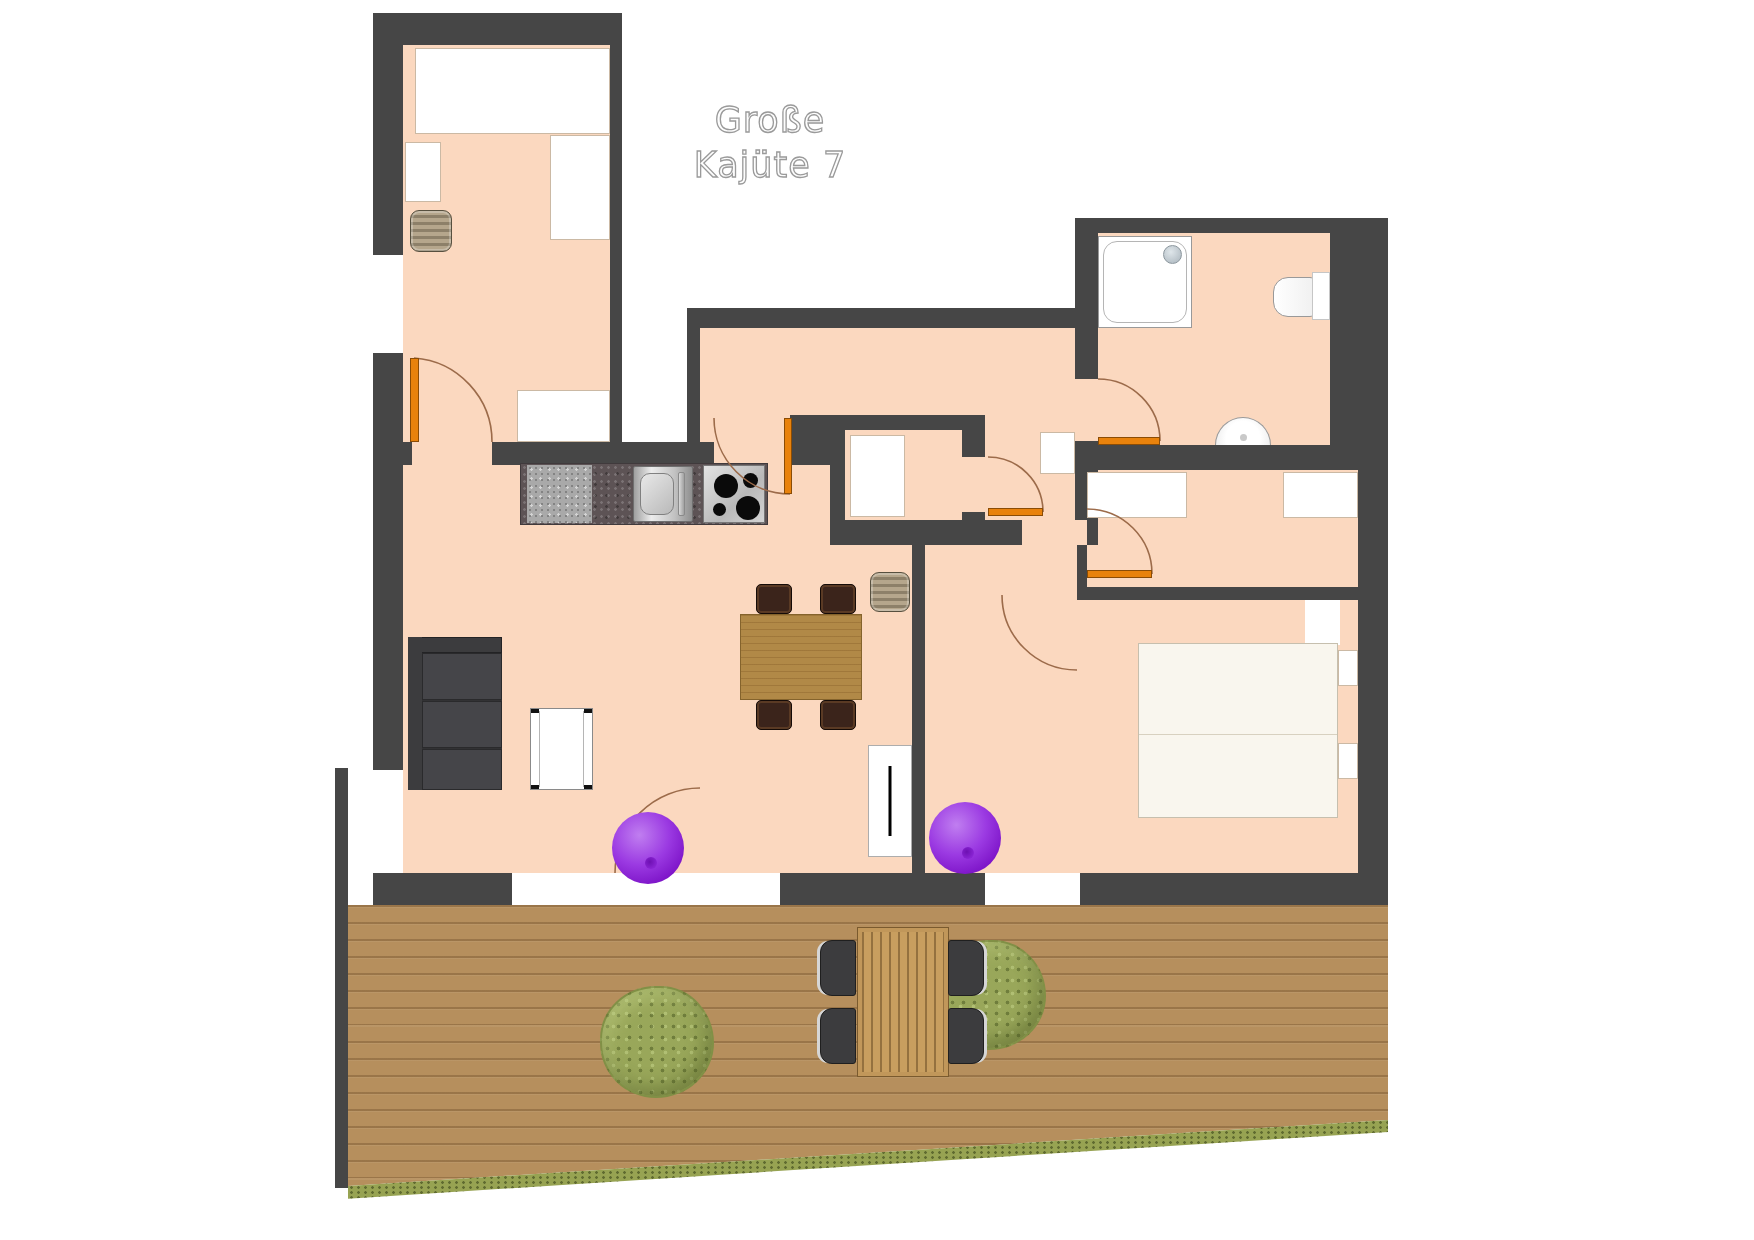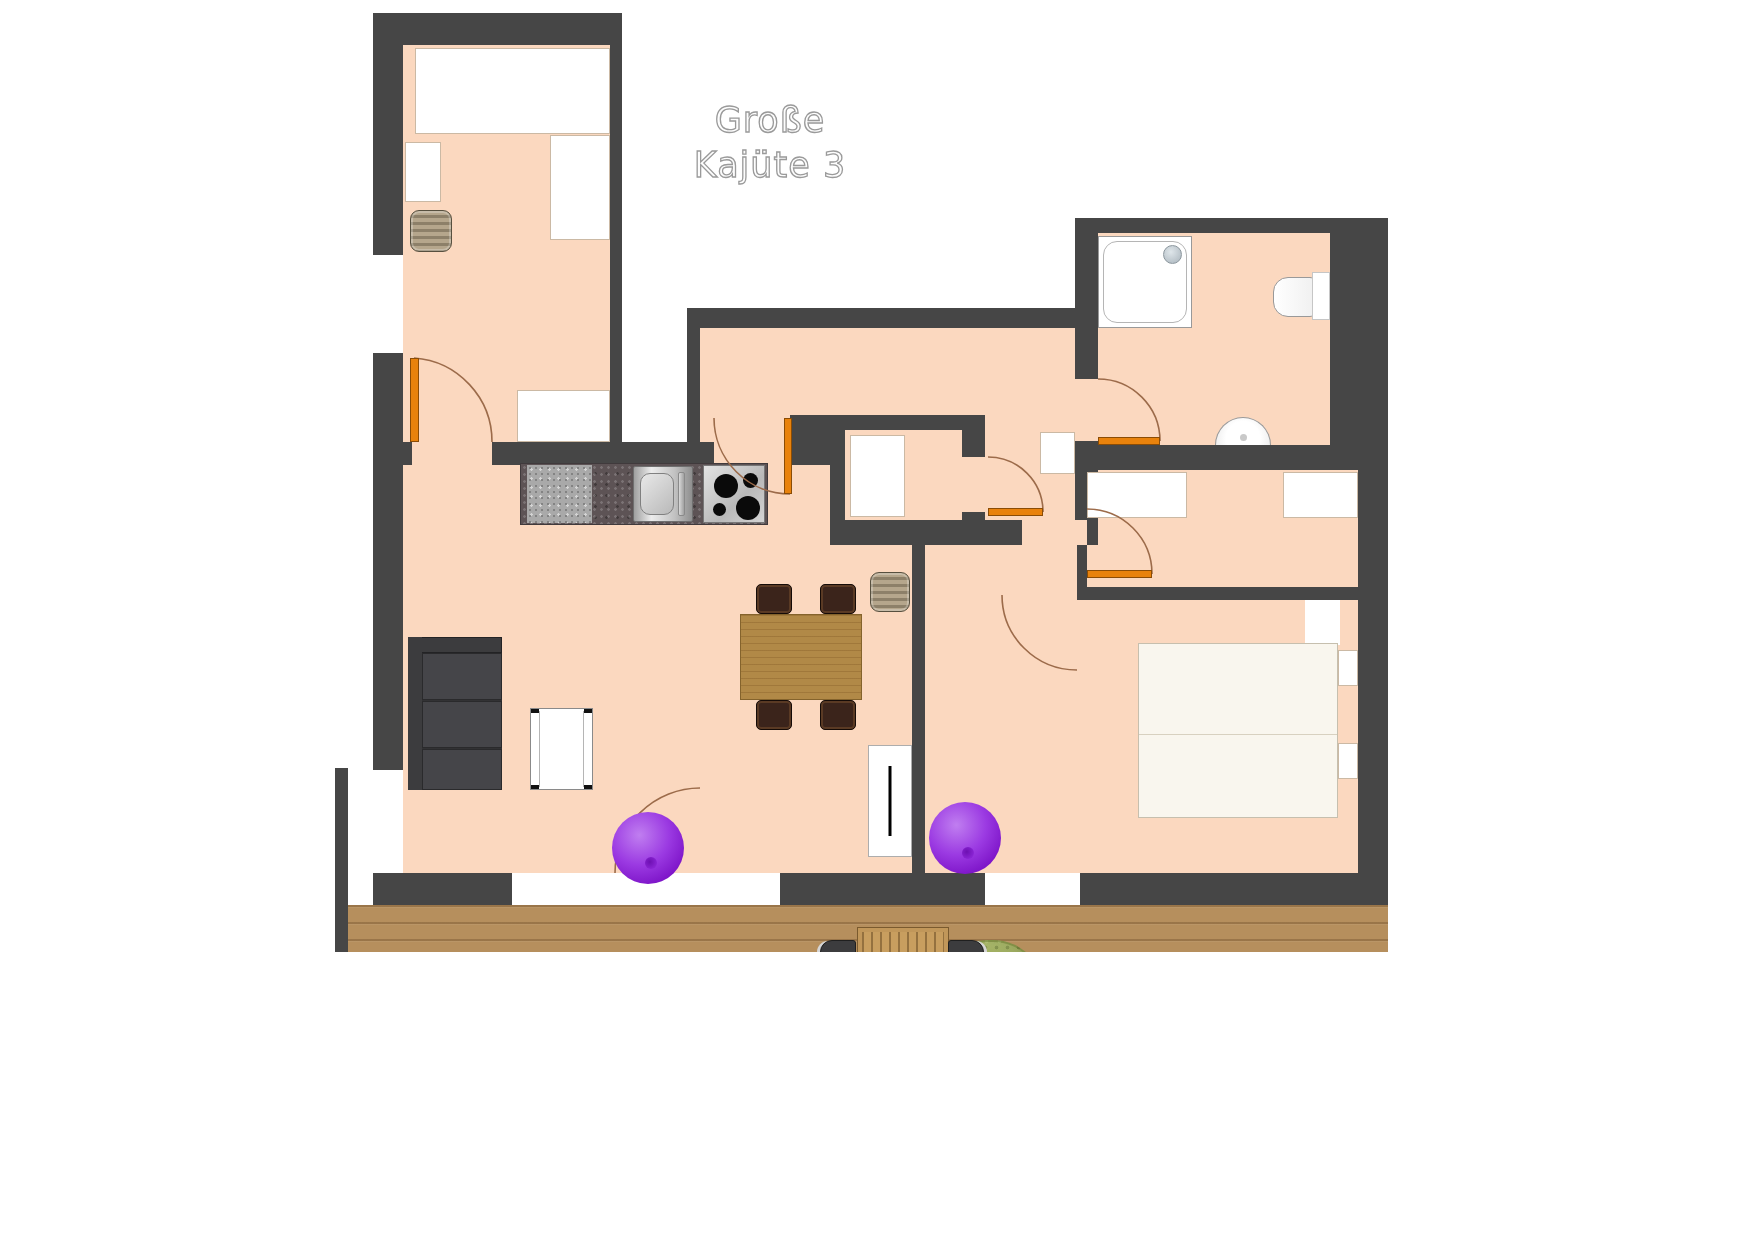--- a/index.html
+++ b/index.html
@@ -1,17 +1,17 @@
 <!DOCTYPE html>
 <html style="--wall: #464646; --floor: #fbd8bf; --door-leaf: #e8820c; --door-arc: #9c6b4a; --deck-wood: #b68f5d; --grass: #97a352; --bush: #99a75a; --sofa: #3c3c3e; --dining-wood: #b18947; --chair-brown: #3b241b; --purple: #9b3ae2; --counter-dark: #5d5355; --counter-light: #a9a9a9; --bed: #f9f6ee; --fixture-white: #ffffff;"><head>
 <meta charset="utf-8">
 <style>
   html,body{margin:0;padding:0;background:#fff;}
   *{box-sizing:border-box;}
-  .canvas{position:relative;width:1754px;height:952px;background:#fff;overflow:hidden;
+  .canvas{position:relative;width:1754px;height:1240px;background:#fff;overflow:hidden;
           font-family:"DejaVu Sans","Liberation Sans",sans-serif;}
   .abs{position:absolute;}
   .wall{position:absolute;background:var(--wall,#464646);}
   .floor{position:absolute;background:var(--floor,#fbd8bf);}
   .win{position:absolute;background:#fff;}
   .gap{position:absolute;background:var(--floor,#fbd8bf);}
   .wfix{position:absolute;background:var(--fixture-white,#ffffff);border:1px solid #cbb9a4;}
   .title{position:absolute;left:570px;top:98px;width:400px;text-align:center;
          font-size:35px;line-height:45px;letter-spacing:1px;color:#fdfdfd;
          -webkit-text-stroke:1.3px #9a9a9a;}
@@ -226,16 +226,16 @@
   <div class="ball" style="left:929px;top:802px;"></div>
 
   <div class="otable" style="left:858px;top:928px;width:90px;height:148px;"></div>
   <div class="ochair left" style="left:820px;top:940px;"></div>
   <div class="ochair left" style="left:820px;top:1008px;"></div>
   <div class="ochair right" style="left:948px;top:940px;"></div>
   <div class="ochair right" style="left:948px;top:1008px;"></div>
 
   <div class="title">
     <div>Große</div>
-    <div>Kajüte 3</div>
+    <div>Kajüte 7</div>
   </div>
 
 </div>
 
 </body></html>

